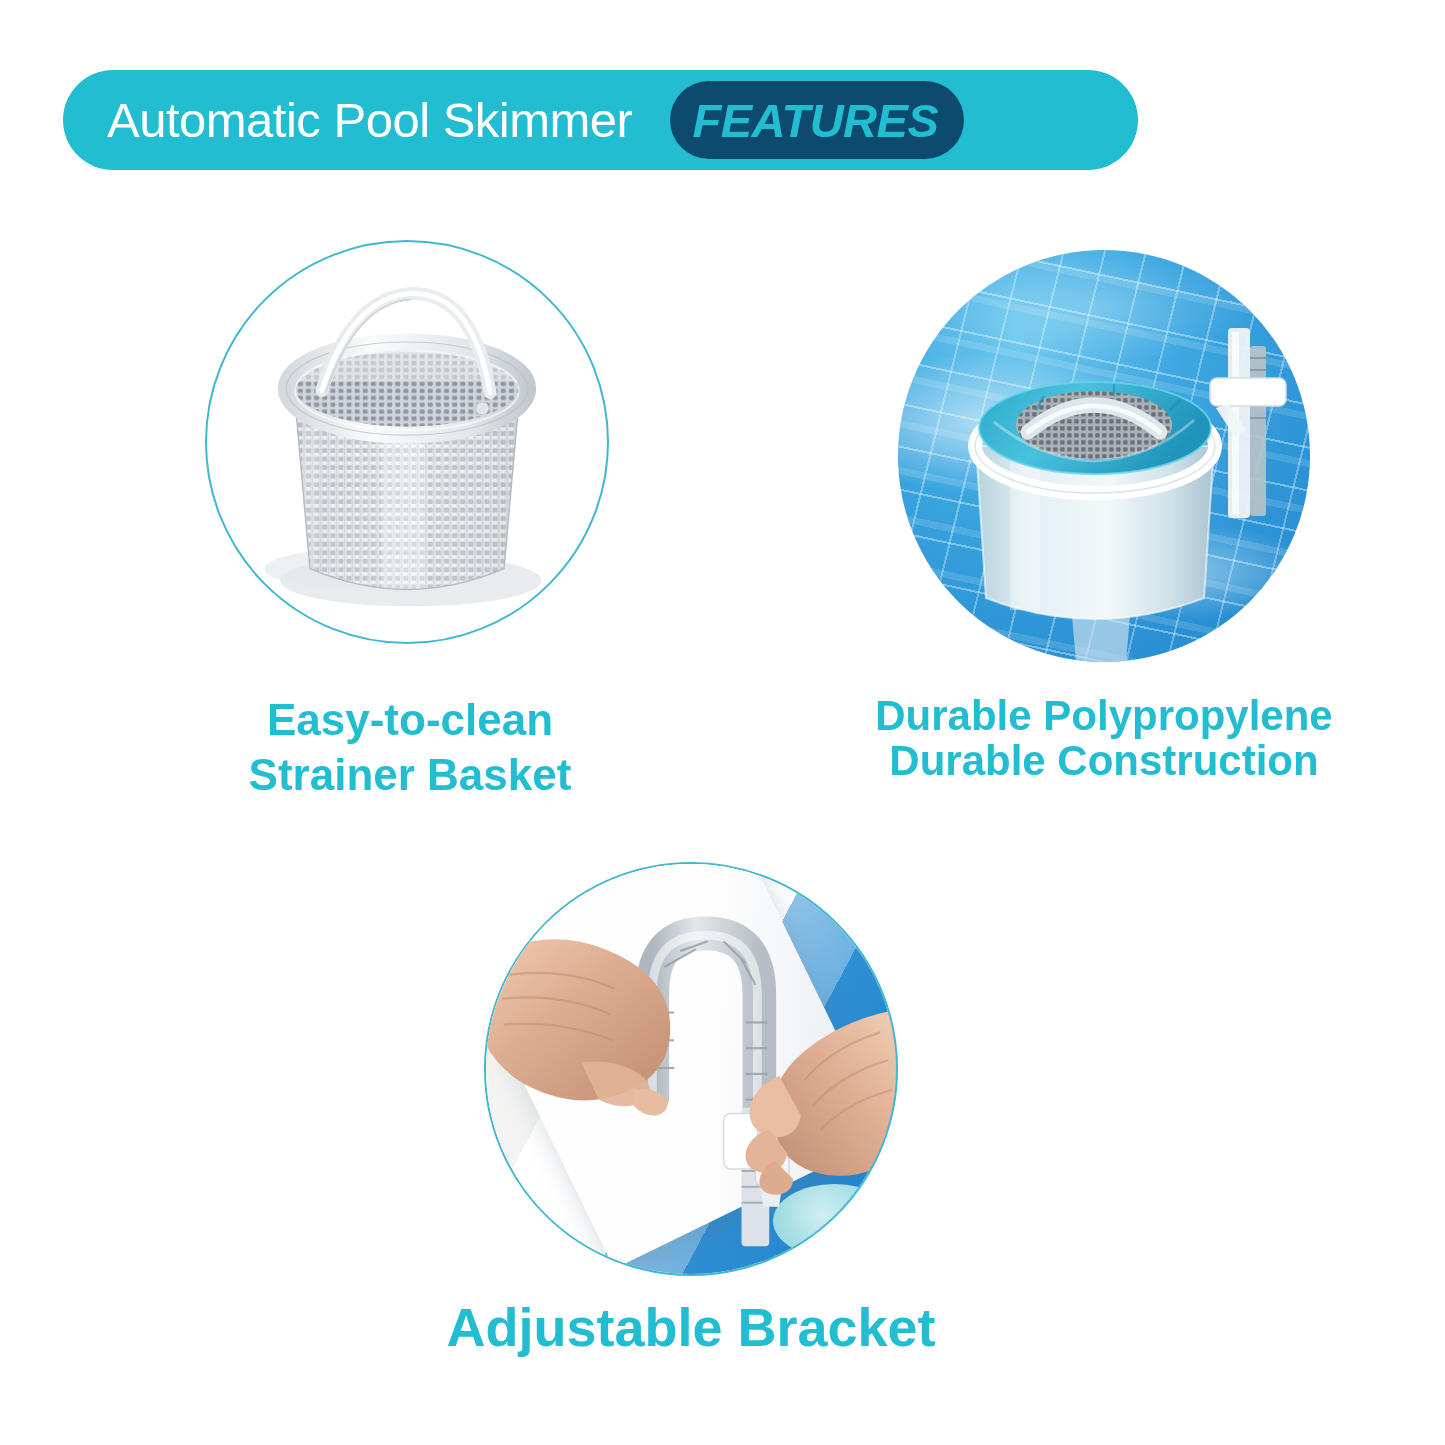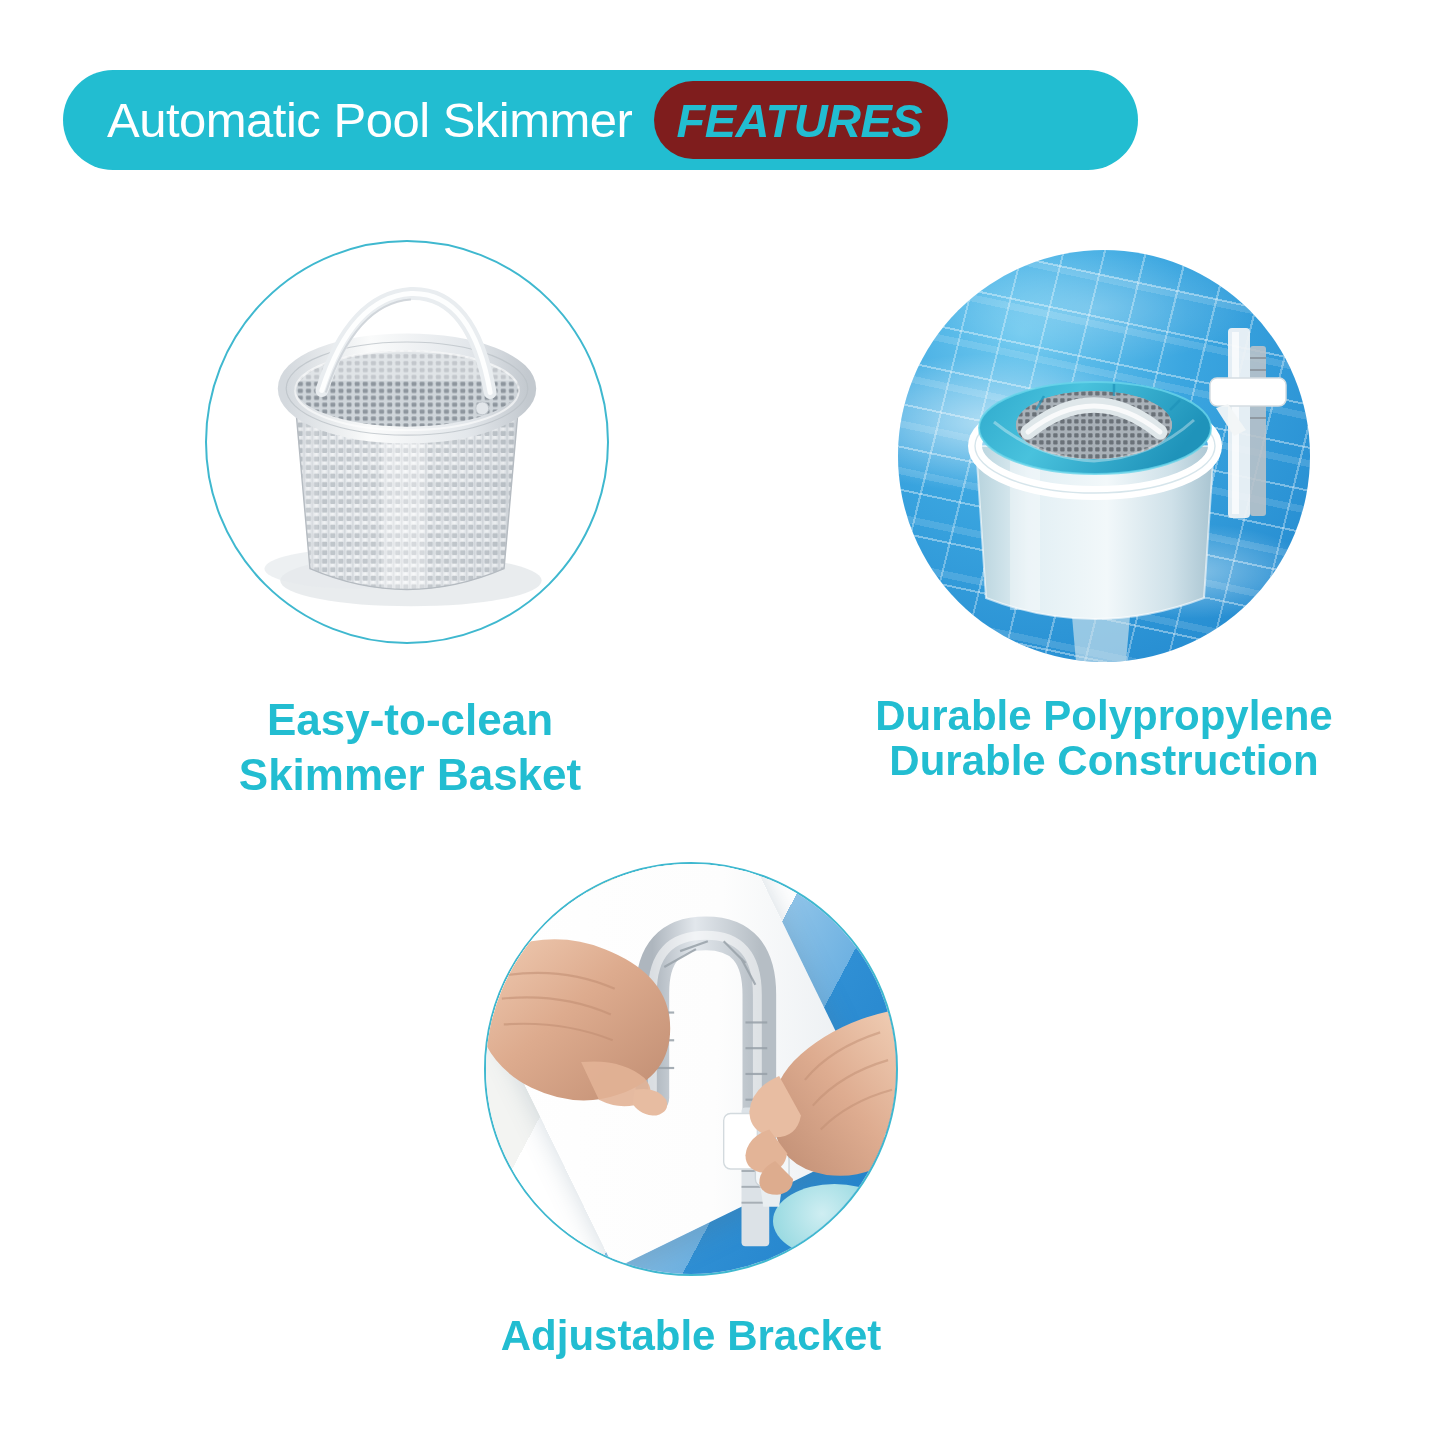--- a/index.html
+++ b/index.html
@@ -21,32 +21,33 @@
     left: 63px;
     top: 70px;
     width: 1075px;
     height: 100px;
     background: #22bdd1;
     border-radius: 52px;
     display: flex;
     align-items: center;
     padding: 0 0 0 44px;
     box-sizing: border-box;
+    gap: 16px;
   }
   .header-title {
     color: #ffffff;
     font-size: 49px;
     font-weight: 400;
     letter-spacing: -0.5px;
     white-space: nowrap;
     line-height: 1;
   }
   .features-badge {
     margin-left: 22px;
-    background: #7f1d1d;
+    background: #0c4a6e;
     border-radius: 42px;
     height: 78px;
     display: flex;
     align-items: center;
     justify-content: center;
     padding: 0 26px 0 22px;
     box-sizing: border-box;
   }
   .features-badge-text {
     color: #22bdd1;
@@ -102,24 +103,24 @@
   }
 
   
   #feature-bracket { left: 484px; top: 862px; width: 414px; }
   #feature-bracket .feature-circle {
     width: 414px; height: 414px;
     border: 2px solid #3fb8cf;
     box-sizing: border-box;
   }
   #feature-bracket .feature-caption {
-    margin-top: 36px;
+    margin-top: 21px;
     margin-left: -80px;
     width: 574px;
-    font-size: 42px;
+    font-size: 54px;
   }
 
   
   .basket-scene { position: absolute; inset: 0; }
 
   
   .pool-scene {
     position: absolute; inset: 0;
     background:
       radial-gradient(circle at 30% 20%, #6fc9ef 0%, #3ba6e0 38%, #1f84cc 100%);
@@ -247,21 +248,21 @@
 
       <path d="M116,150 Q146,56 206,52 Q268,50 286,152" fill="none" stroke="#e9edf0" stroke-width="13" stroke-linecap="round"></path>
       <path d="M116,150 Q146,56 206,52 Q268,50 286,152" fill="none" stroke="#ffffff" stroke-width="5" stroke-linecap="round" opacity="0.9"></path>
       <path d="M120,152 Q150,62 206,58" fill="none" stroke="#c6ccd2" stroke-width="2" opacity="0.7"></path>
 
       <circle cx="278" cy="168" r="6.5" fill="#e2e6ea" stroke="#c0c6cc" stroke-width="1"></circle>
     </svg>
   </div>
   <div class="feature-caption">
     <div>Easy-to-clean</div>
-    <div>Skimmer Basket</div>
+    <div>Strainer Basket</div>
   </div>
 </div>
 
 <div class="feature" id="feature-plastic">
   <div class="feature-circle">
     <div class="pool-scene">
       <div class="pool-tiles"></div>
       <div class="pool-shimmer"></div>
     </div>
     <svg class="basket-scene" viewBox="0 0 412 412" xmlns="http://www.w3.org/2000/svg">

